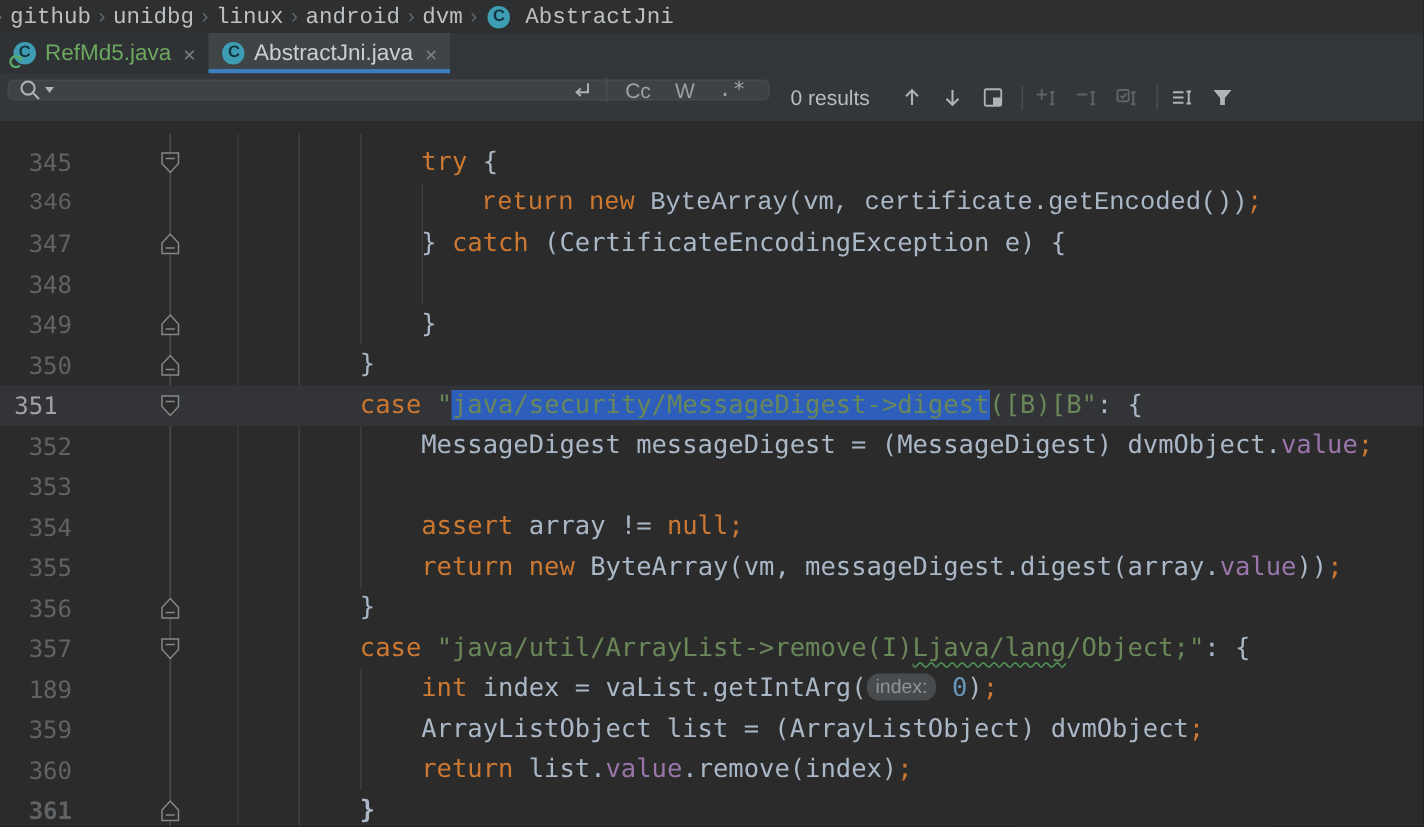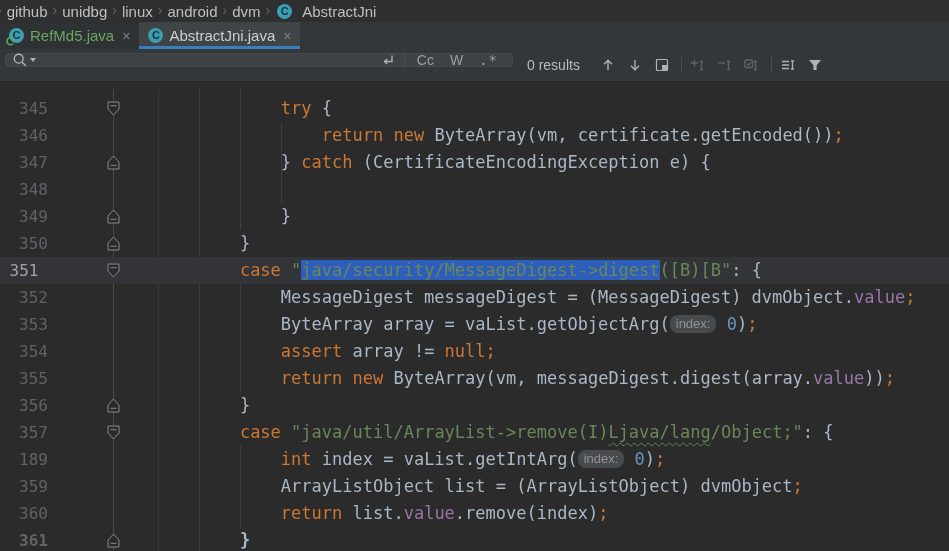--- a/index.html
+++ b/index.html
@@ -4,21 +4,21 @@
 <style>
   html,body{margin:0;padding:0;background:#1e1e1e;}
   .app{position:relative;width:949px;height:551px;overflow:hidden;
        background:var(--editor-bg,#2B2B2B);
        font-family:"Liberation Sans",sans-serif;
        -webkit-font-smoothing:antialiased;}
 
   
   .breadcrumbs{height:22px;background:var(--breadcrumb-bg);display:flex;align-items:center;
                padding-left:0;font-size:15px;color:#BDBFC1;white-space:nowrap;overflow:hidden;}
-  .crumb{margin:0 5px;cursor:default;}
+  .crumb{margin:0 5px;cursor:default;font-family:Liberation Mono, monospace;}
   .crumb-sep{color:#63676A;font-size:14px;margin:0 0;position:relative;top:-1px;}
   .crumb-sep.lead{margin-left:-3px;}
   .cls-icon{width:15px;height:15px;border-radius:50%;background:var(--class-icon-bg);
             color:var(--class-icon-fg);font:bold 11px/15px "Liberation Sans",sans-serif;
             text-align:center;display:inline-block;position:relative;flex:none;}
   .breadcrumbs .cls-icon{margin:0 5px 0 7px;}
 
   
   .tabbar{height:27px;background:var(--tabbar-bg);display:flex;align-items:stretch;}
   .tab{display:flex;align-items:center;padding:0 9px;gap:6px;font-size:15px;
@@ -200,21 +200,21 @@
     <div class="vline" style="left:281px;top:33px;height:81px;background:var(--guide);"></div>
     <div id="rows">
         <div class="row" style="top: 6px;">
           <span class="lnum">345</span>
           <span class="fold"><svg width="13" height="15" viewBox="0 0 13 15">
               <path d="M1 1 H12 V8 L6.5 14 L1 8 Z" fill="var(--editor-bg)" stroke="var(--fold)" stroke-width="1"></path>
               <line x1="3.5" y1="4.7" x2="9.5" y2="4.7" stroke="var(--fold)" stroke-width="1"></line>
             </svg></span>
           <span class="code"><span class="tok-d">            </span><span class="tok-k">try</span><span class="tok-d"> {</span></span>
         </div>
-        <div class="row" style="top: 33px;">
+        <div class="row" style="top: 33px; font-family: Liberation Mono, monospace;">
           <span class="lnum">346</span>
           <span class="code"><span class="tok-d">                </span><span class="tok-k">return</span><span class="tok-d"> </span><span class="tok-k">new</span><span class="tok-d"> ByteArray(vm, certificate.getEncoded())</span><span class="tok-k">;</span></span>
         </div>
         <div class="row" style="top: 60px;">
           <span class="lnum">347</span>
           <span class="fold"><svg width="13" height="15" viewBox="0 0 13 15">
               <path d="M1 14 H12 V7 L6.5 1 L1 7 Z" fill="var(--editor-bg)" stroke="var(--fold)" stroke-width="1"></path>
               <line x1="3.5" y1="10.3" x2="9.5" y2="10.3" stroke="var(--fold)" stroke-width="1"></line>
             </svg></span>
           <span class="code"><span class="tok-d">            } </span><span class="tok-k">catch</span><span class="tok-d"> (CertificateEncodingException e) {</span></span>
@@ -245,21 +245,20 @@
               <line x1="3.5" y1="4.7" x2="9.5" y2="4.7" stroke="var(--fold)" stroke-width="1"></line>
             </svg></span>
           <span class="code"><span class="tok-d">        </span><span class="tok-k">case</span><span class="tok-d"> </span><span class="tok-s">"</span><span class="tok-s sel">java/security/MessageDigest-&gt;digest</span><span class="tok-s">([B)[B"</span><span class="tok-d">: {</span></span>
         </div>
         <div class="row" style="top: 195px;">
           <span class="lnum">352</span>
           <span class="code"><span class="tok-d">            MessageDigest messageDigest = (MessageDigest) dvmObject.</span><span class="tok-f">value</span><span class="tok-k">;</span></span>
         </div>
         <div class="row" style="top: 222px;">
           <span class="lnum">353</span>
-          <span class="code"><span class="tok-d">            ByteArray array = vaList.getObjectArg(</span><span class="hint">index:</span><span class="tok-d"> </span><span class="tok-n">0</span><span class="tok-d">)</span><span class="tok-k">;</span></span>
         </div>
         <div class="row" style="top: 249px;">
           <span class="lnum">354</span>
           <span class="code"><span class="tok-d">            </span><span class="tok-k">assert</span><span class="tok-d"> array != </span><span class="tok-k">null</span><span class="tok-k">;</span></span>
         </div>
         <div class="row" style="top: 276px;">
           <span class="lnum">355</span>
           <span class="code"><span class="tok-d">            </span><span class="tok-k">return</span><span class="tok-d"> </span><span class="tok-k">new</span><span class="tok-d"> ByteArray(vm, messageDigest.digest(array.</span><span class="tok-f">value</span><span class="tok-d">))</span><span class="tok-k">;</span></span>
         </div>
         <div class="row" style="top: 303px;">

